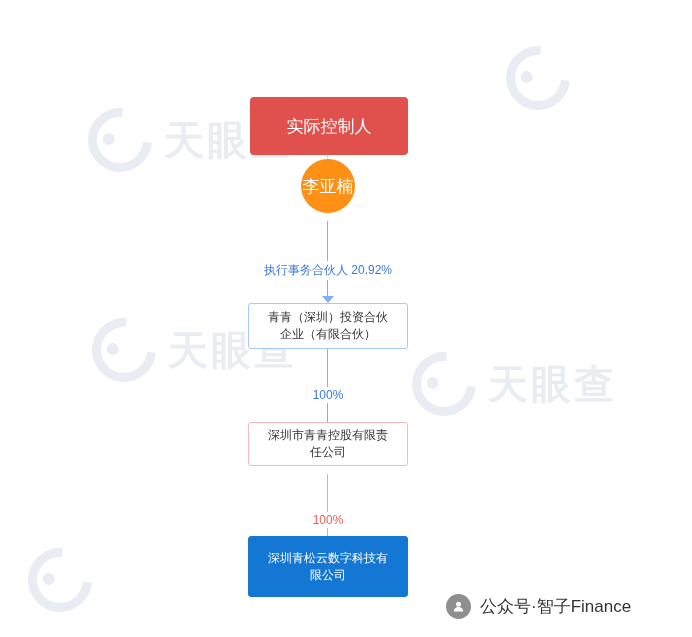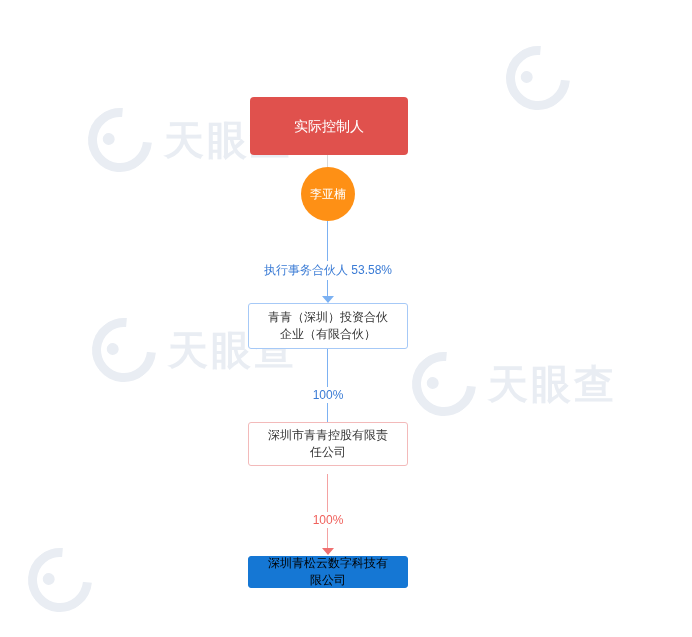--- a/index.html
+++ b/index.html
@@ -11,34 +11,34 @@
   .wm{position:absolute;display:flex;align-items:center;gap:12px;z-index:0;color:#e9edf3;pointer-events:none;}
   .wm .eye{position:relative;width:46px;height:46px;border-radius:50%;
            border:9px solid currentColor;border-right-color:transparent;transform:rotate(-40deg);}
   .wm .eye::after{content:"";position:absolute;left:9px;top:9px;width:12px;height:12px;border-radius:50%;background:currentColor;}
   .wm .txt{font-size:40px;font-weight:700;letter-spacing:3px;color:#e9edf3;}
   
   .layer{position:absolute;inset:0;z-index:1;}
   .node{position:absolute;box-sizing:border-box;text-align:center;}
   .controller{
     left:250px;top:97px;width:158px;height:58px;background:#e0514d;border-radius:4px;
-    color:#fff;font-size:14px;line-height:17px;display:flex;flex-direction:column;justify-content:center;
+    color:#fff;font-size:17px;line-height:17px;display:flex;flex-direction:column;justify-content:center;
   }
   .person{
-    left:301px;top:167px;width:54px;height:54px;border-radius:50%;background:#fe9015;
-    color:#fff;font-size:12px;display:flex;align-items:center;justify-content:center;
+    left:301px;top:159px;width:54px;height:54px;border-radius:50%;background:#fe9015;
+    color:#fff;font-size:17px;display:flex;align-items:center;justify-content:center;
   }
   .cbox{
     left:248px;width:160px;background:#fff;border:1px solid #a6c9f7;border-radius:3px;
     font-size:12px;line-height:17px;color:#333;display:flex;align-items:center;justify-content:center;
     padding:4px 16px;word-break:break-all;
   }
   .partnership{top:303px;height:46px;border-color:#a6c9f7;}
   .holding{top:422px;height:44px;border-color:#f3baba;}
-  .target{top:556px;height:32px;background:#1577d4;border-color:#1577d4;color:#000000;}
+  .target{top:536px;height:61px;background:#1577d4;border-color:#1577d4;color:#ffffff;}
   .vline{position:absolute;left:327px;width:1px;}
   .l-gray{background:#d9d9d9;}
   .l-blue{background:#7cb1f2;}
   .l-red{background:#f4a2a2;}
   .arrow{position:absolute;left:322px;width:0;height:0;border-left:6px solid transparent;border-right:6px solid transparent;}
   .a-blue{border-top:7px solid #7cb1f2;}
   .a-red{border-top:7px solid #f07070;}
   .edge-label{
     position:absolute;left:328px;transform:translateX(-50%);background:#fff;
     padding:1px 5px;font-size:12px;white-space:nowrap;
@@ -81,31 +81,40 @@
     <div class="node controller">
       <div>实际控制人</div>
     </div>
 
     <div class="vline l-gray" style="top:155px;height:12px;"></div>
 
     <div class="node person">李亚楠</div>
 
     <div class="vline l-blue" style="top:221px;height:76px;"></div>
     <div class="arrow a-blue" style="top:296px;"></div>
-    <div class="edge-label lbl-blue" style="top:261px;">执行事务合伙人 53.58%</div>
+    <div class="edge-label lbl-blue" style="top:261px;">执行事务合伙人 20.92%</div>
 
     <div class="node cbox partnership">青青（深圳）投资合伙企业（有限合伙）</div>
 
     <div class="vline l-blue" style="top:349px;height:75px;"></div>
     <div class="arrow a-blue" style="top:423px;"></div>
     <div class="edge-label lbl-blue" style="top:387px;">100%</div>
 
     <div class="node cbox holding">深圳市青青控股有限责任公司</div>
 
     <div class="vline l-red" style="top:474px;height:75px;"></div>
     <div class="arrow a-red" style="top:548px;"></div>
     <div class="edge-label lbl-red" style="top:512px;">100%</div>
 
     <div class="node cbox target">深圳青松云数字科技有限公司</div>
   </div>
 
+  <div class="footer">
+    <span class="badge">
+      <svg width="15" height="15" viewBox="0 0 24 24" aria-hidden="true">
+        <circle cx="12" cy="8.2" r="4" fill="#ffffff"></circle>
+        <path d="M4.5 20c0-4.1 3.4-7.4 7.5-7.4s7.5 3.3 7.5 7.4z" fill="#ffffff"></path>
+      </svg>
+    </span>
+    <span class="txt">公众号·智子Finance</span>
+  </div>
 
 </div>
 
 </body></html>

